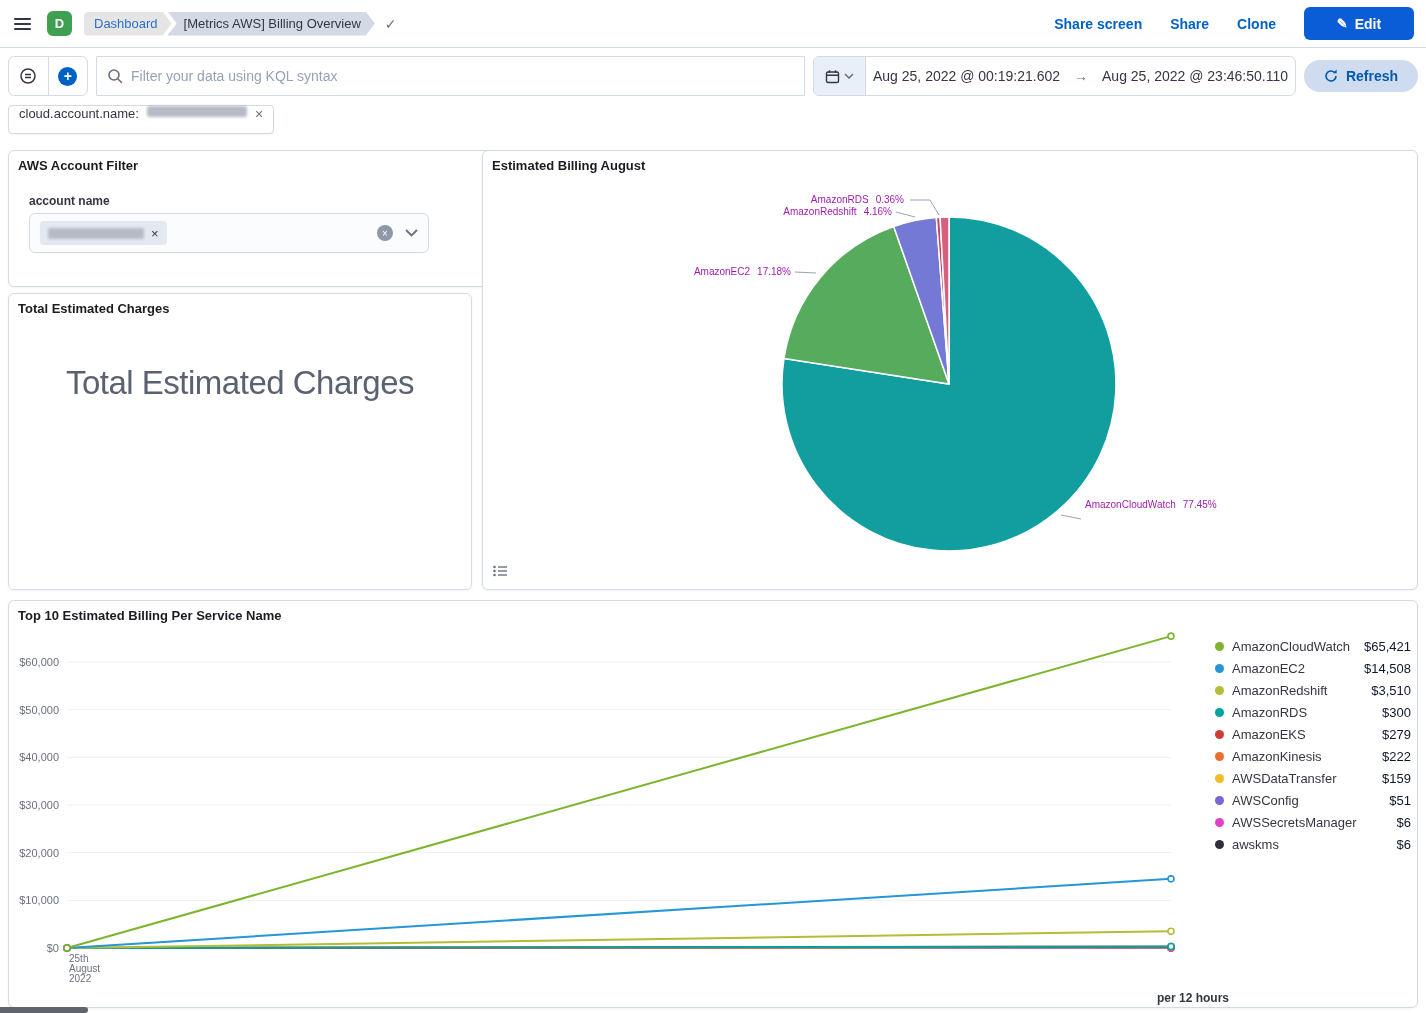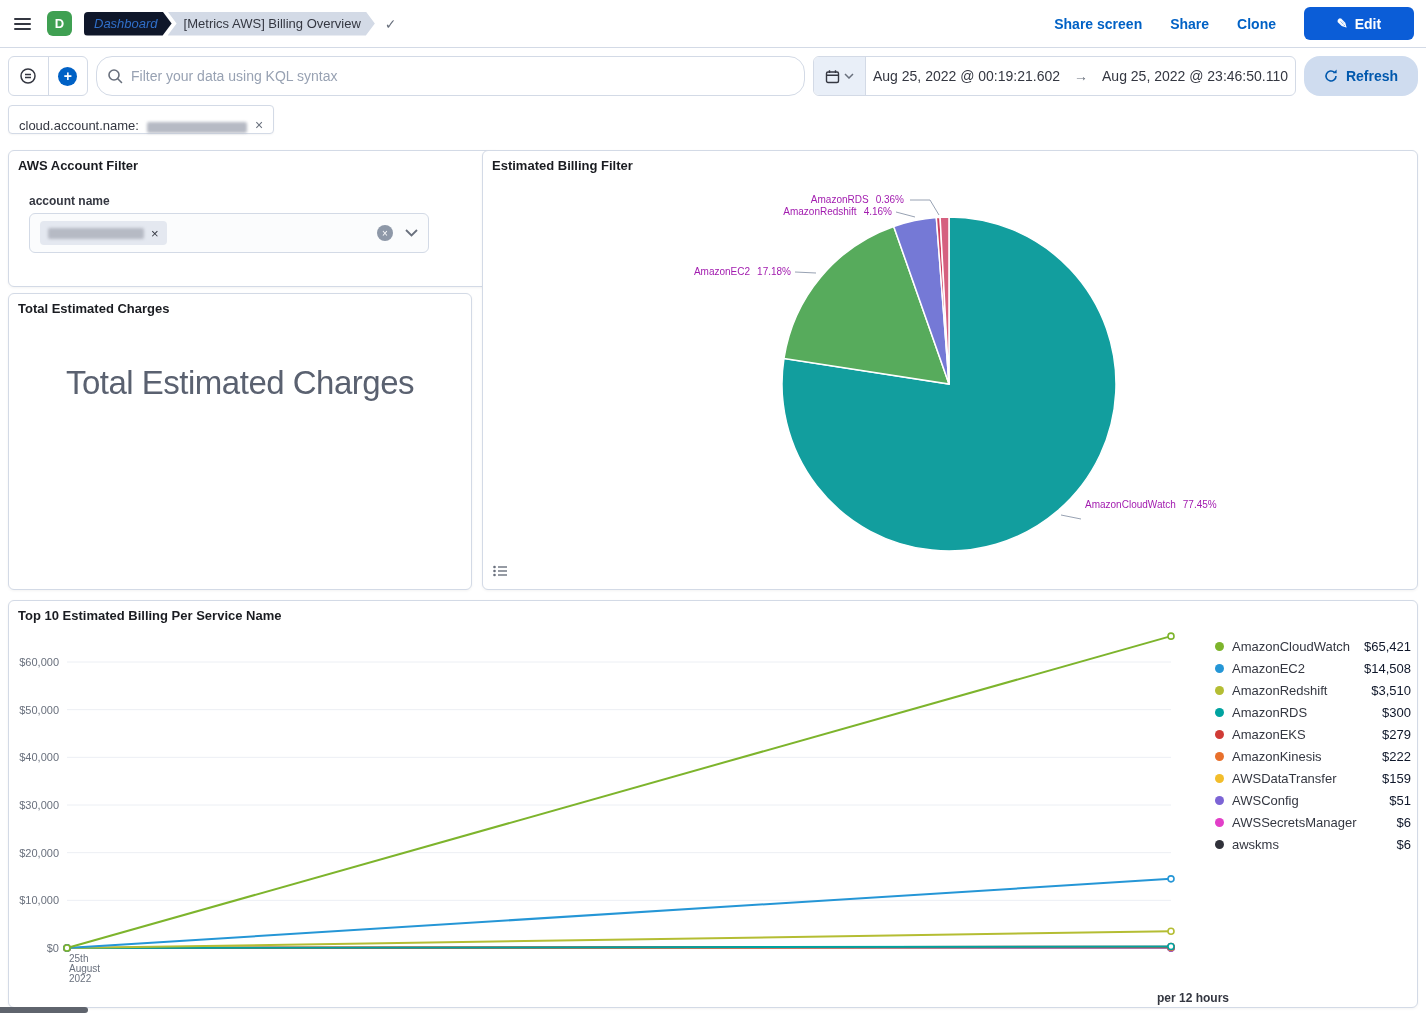--- a/index.html
+++ b/index.html
@@ -11,54 +11,54 @@
   .topbar { position:absolute; left:0; top:0; width:1426px; height:48px; background:#fff;
     border-bottom:1px solid #d3dae6; display:flex; align-items:center; justify-content:space-between;
     padding:0 12px 0 14px; z-index:20; }
   .topbar .left, .topbar .right { display:flex; align-items:center; }
   .icon-btn { background:none; border:none; cursor:pointer; display:flex; align-items:center; justify-content:center; }
   .burger { display:inline-block; width:17px; }
   .burger i { display:block; height:2px; background:#343741; margin:3px 0; border-radius:1px; }
   .space-badge { width:25px; height:25px; border-radius:6px; background:#3fa052; color:#fff;
     font-size:13px; font-weight:700; display:flex; align-items:center; justify-content:center; margin:0 12px 0 16px; cursor:pointer; }
   .crumb { display:inline-flex; align-items:center; height:24px; font-size:13px; padding:0 14px 0 10px; }
-  .crumb.first { background:#0f172a; color:#306fc9; cursor:pointer;
-    clip-path:polygon(0 0, calc(100% - 9px) 0, 100% 50%, calc(100% - 9px) 100%, 0 100%); border-radius:4px 0 0 4px;font-style:italic; }
+  .crumb.first { background:#e5e5e5; color:#306fc9; cursor:pointer;
+    clip-path:polygon(0 0, calc(100% - 9px) 0, 100% 50%, calc(100% - 9px) 100%, 0 100%); border-radius:4px 0 0 4px; }
   .crumb.last { background:#d3dae6; color:#343741; margin-left:-4px; padding-left:16px;
     clip-path:polygon(0 0, calc(100% - 9px) 0, 100% 50%, calc(100% - 9px) 100%, 0 100%, 9px 50%); }
   .check { color:#69707d; font-size:14px; margin-left:10px; }
   .hlink { color:#0061c5; font-size:14px; font-weight:600; margin-right:28px; cursor:pointer; text-decoration:none; background:none; border:none; }
   .edit-btn { background:#0b5dd7; color:#fff; border:none; border-radius:6px; height:33px; min-width:110px;
     font-size:14px; font-weight:600; display:flex; align-items:center; justify-content:center; gap:7px; cursor:pointer; padding:0 16px; }
   .pencil { font-size:13px; }
 
   
   .querybar { position:absolute; left:0; top:48px; width:1426px; height:56px; display:flex; align-items:center;
     padding:0 8px; gap:8px; background:#fff; }
   .qgroup { width:80px; height:40px; border:1px solid #d3dae6; border-radius:6px; display:flex; overflow:hidden; background:#fff; }
   .qgroup button { flex:1; background:none; border:none; display:flex; align-items:center; justify-content:center; cursor:pointer; }
   .qgroup button + button { border-left:1px solid #d3dae6; }
   .plus-circle { width:19px; height:19px; border-radius:50%; background:#0061c5; color:#fff; font-size:14px; line-height:19px;
     text-align:center; font-weight:700; }
-  .searchbox { flex:1; height:40px; border:1px solid #d3dae6; border-radius:16px; display:flex; align-items:center;
+  .searchbox { flex:1; height:40px; border:1px solid #d3dae6; border-radius:1px; display:flex; align-items:center;
     padding:0 10px; gap:8px; background:#fff; }
   .searchbox input { flex:1; border:none; outline:none; font-size:14px; color:#343741; font-family:"Liberation Sans",sans-serif; }
   .searchbox input::placeholder { color:#98a2b3; }
   .dategroup { width:483px; height:40px; border:1px solid #d3dae6; border-radius:6px; display:flex; align-items:center; background:#fff; overflow:hidden; }
   .datebtn { width:52px; height:100%; background:#e9eff8; border:none; border-right:1px solid #d3dae6;
     display:flex; align-items:center; justify-content:center; gap:4px; cursor:pointer; }
   .dates { flex:1; display:flex; align-items:flex-start; justify-content:center; gap:14px; font-size:14px; color:#343741; }
   .dates .dt { cursor:pointer; }
   .dates .arrow { color:#69707d; }
-  .refresh-btn { width:114px; height:40px; background:#cfdcef; color:#0058ad; border:none; border-radius:16px;
+  .refresh-btn { width:114px; height:32px; background:#cfdcef; color:#0058ad; border:none; border-radius:16px;
     font-size:14px; font-weight:600; display:flex; align-items:center; justify-content:center; gap:8px; cursor:pointer; }
 
   
   .filter-row { position:absolute; left:8px; top:105px; height:30px; display:flex; }
-  .pill { height:29px; border:1px solid #d3dae6; border-radius:4px; background:#fff; display:flex; align-items:flex-end;
+  .pill { height:29px; border:1px solid #d3dae6; border-radius:4px; background:#fff; display:flex; align-items:flex-start;
     gap:8px; padding:0 10px; font-size:13px; color:#343741; cursor:pointer; box-shadow:0 1px 2px rgba(0,0,0,.04); }
   .redacted { display:inline-block; width:100px; height:11px; background:#b6bac4; border-radius:2px; filter:blur(1.5px); }
   .pill .x { color:#69707d; font-size:14px; cursor:pointer; }
 
   
   .panel { position:absolute; background:#fff; border:1px solid #d3dae6; border-radius:6px;
     box-shadow:0 1px 3px rgba(0,0,0,.05); }
   .ptitle { position:absolute; left:9px; top:7px; font-size:13px; font-weight:700; color:#1a1c21; z-index:5; }
   .panel-a { left:8px; top:150px; width:492px; height:137px; }
   .panel-b { left:8px; top:293px; width:464px; height:297px; }
@@ -202,21 +202,21 @@
   </section>
 
   <section class="panel panel-b">
     <h3 class="ptitle">Total Estimated Charges</h3>
     <div class="metric-wrap">
       <div class="metric-label">Total Estimated Charges</div>
     </div>
   </section>
 
   <section class="panel panel-c">
-    <h3 class="ptitle">Estimated Billing Filter</h3>
+    <h3 class="ptitle">Estimated Billing August</h3>
     <svg class="pie-svg" id="pie-svg" width="934" height="438" viewBox="0 0 934 438">
       <g id="pie-slices">
           <path d="M 466 233 L 466.00 66.00 A 167 167 0 1 1 300.97 207.39 Z" fill="#129e9e" stroke="#ffffff" stroke-width="1.5"></path>
           <path d="M 466 233 L 300.97 207.39 A 167 167 0 0 1 410.72 75.42 Z" fill="#57ab5c" stroke="#ffffff" stroke-width="1.5"></path>
           <path d="M 466 233 L 410.72 75.42 A 167 167 0 0 1 453.32 66.48 Z" fill="#7579d6" stroke="#ffffff" stroke-width="1.5"></path>
           <path d="M 466 233 L 453.32 66.48 A 167 167 0 0 1 457.09 66.24 Z" fill="#cc3f5e" stroke="#ffffff" stroke-width="1.5"></path>
           <path d="M 466 233 L 457.09 66.24 A 167 167 0 0 1 466.00 66.00 Z" fill="#d5607f" stroke="#ffffff" stroke-width="1.5"></path>
         </g>
       <g stroke="#98a2b3" stroke-width="1" fill="none">
         <polyline points="427,49 447,49 456,64"></polyline>

